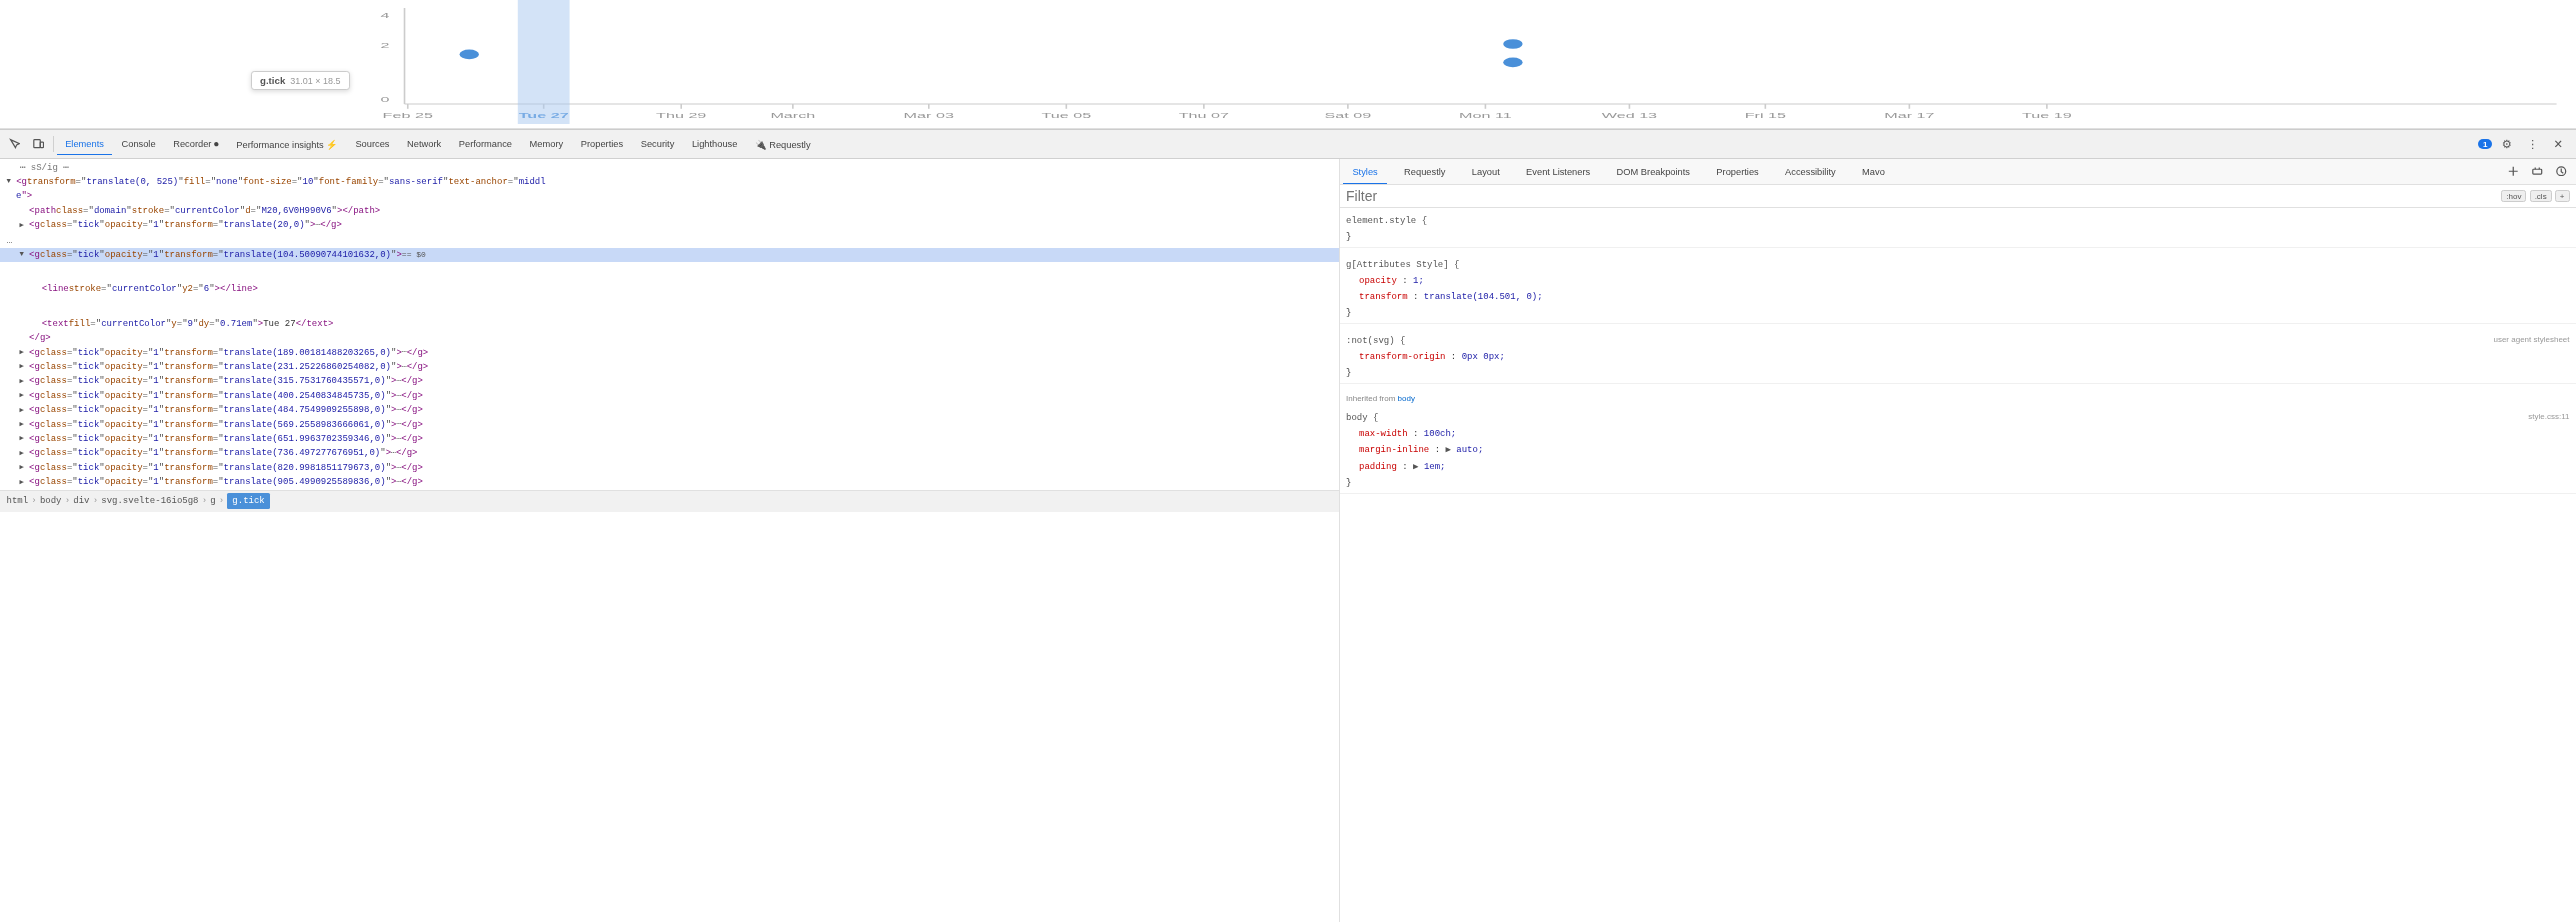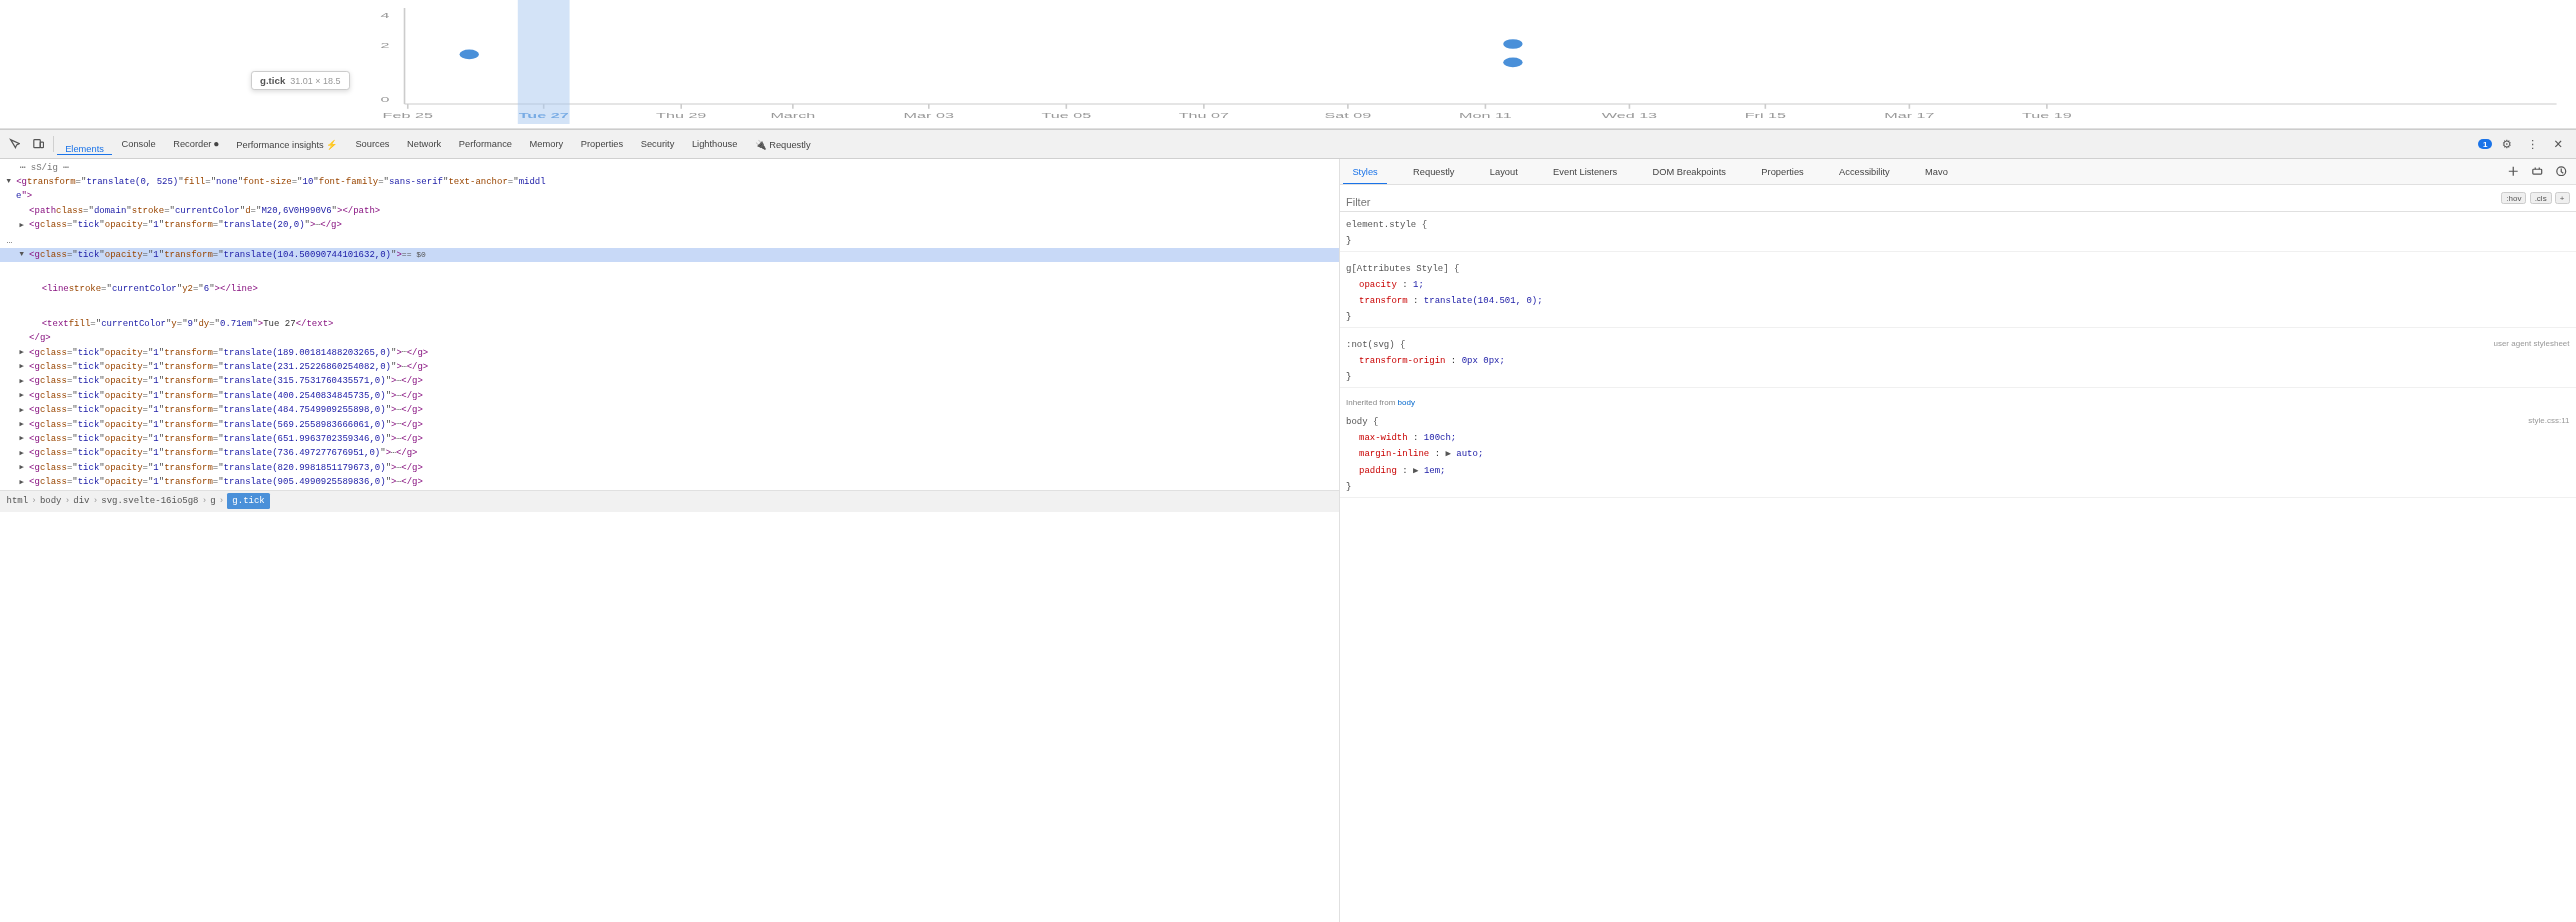--- a/index.html
+++ b/index.html
@@ -99,21 +99,21 @@
       border-radius: 2.4px;
       display: flex;
       align-items: center;
       gap: 3.2px;
       white-space: nowrap;
     }
     .tab.active {
       color: #1a73e8;
       background: transparent;
     }
-    .tab.active { border-bottom: 1.6px solid #1a73e8; border-radius: 0; align-items: flex-end; }
+    .tab.active { border-bottom: 1.6px solid #1a73e8; border-radius: 0; }
 
     .tab-divider {
       width: 0.8px;
       height: 16px;
       background: #d0d0d0;
       margin: 0 1.6px;
     }
 
     
     .devtools-main {
@@ -191,21 +191,21 @@
     }
 
     
     .sub-tab-bar {
       display: flex;
       border-bottom: 0.8px solid #e0e0e0;
       background: #f8f8f8;
       height: 26px;
       align-items: flex-end;
       padding: 0 3.2px;
-      gap: 16px;
+      gap: 7px;
       overflow: hidden;
     }
 
     .sub-tab {
       padding: 0 9.7px;
       height: 24px;
       border: none;
       background: transparent;
       cursor: pointer;
       font-size: 9.3px;
@@ -233,24 +233,23 @@
       display: flex;
       align-items: center;
       padding: 3.2px 6.5px;
       border-bottom: 0.8px solid #e0e0e0;
       gap: 4.9px;
     }
     .filter-input {
       flex: 1;
       border: none;
       outline: none;
-      font-size: 11px;
+      font-size: 14px;
       background: transparent;
       color: #333;
-      margin-top: 8px;
     }
     .filter-badges {
       display: flex;
       gap: 3.2px;
     }
     .filter-badge {
       font-size: 8px;
       color: #555;
       border: 0.8px solid #ccc;
       padding: 0.8px 4px;

